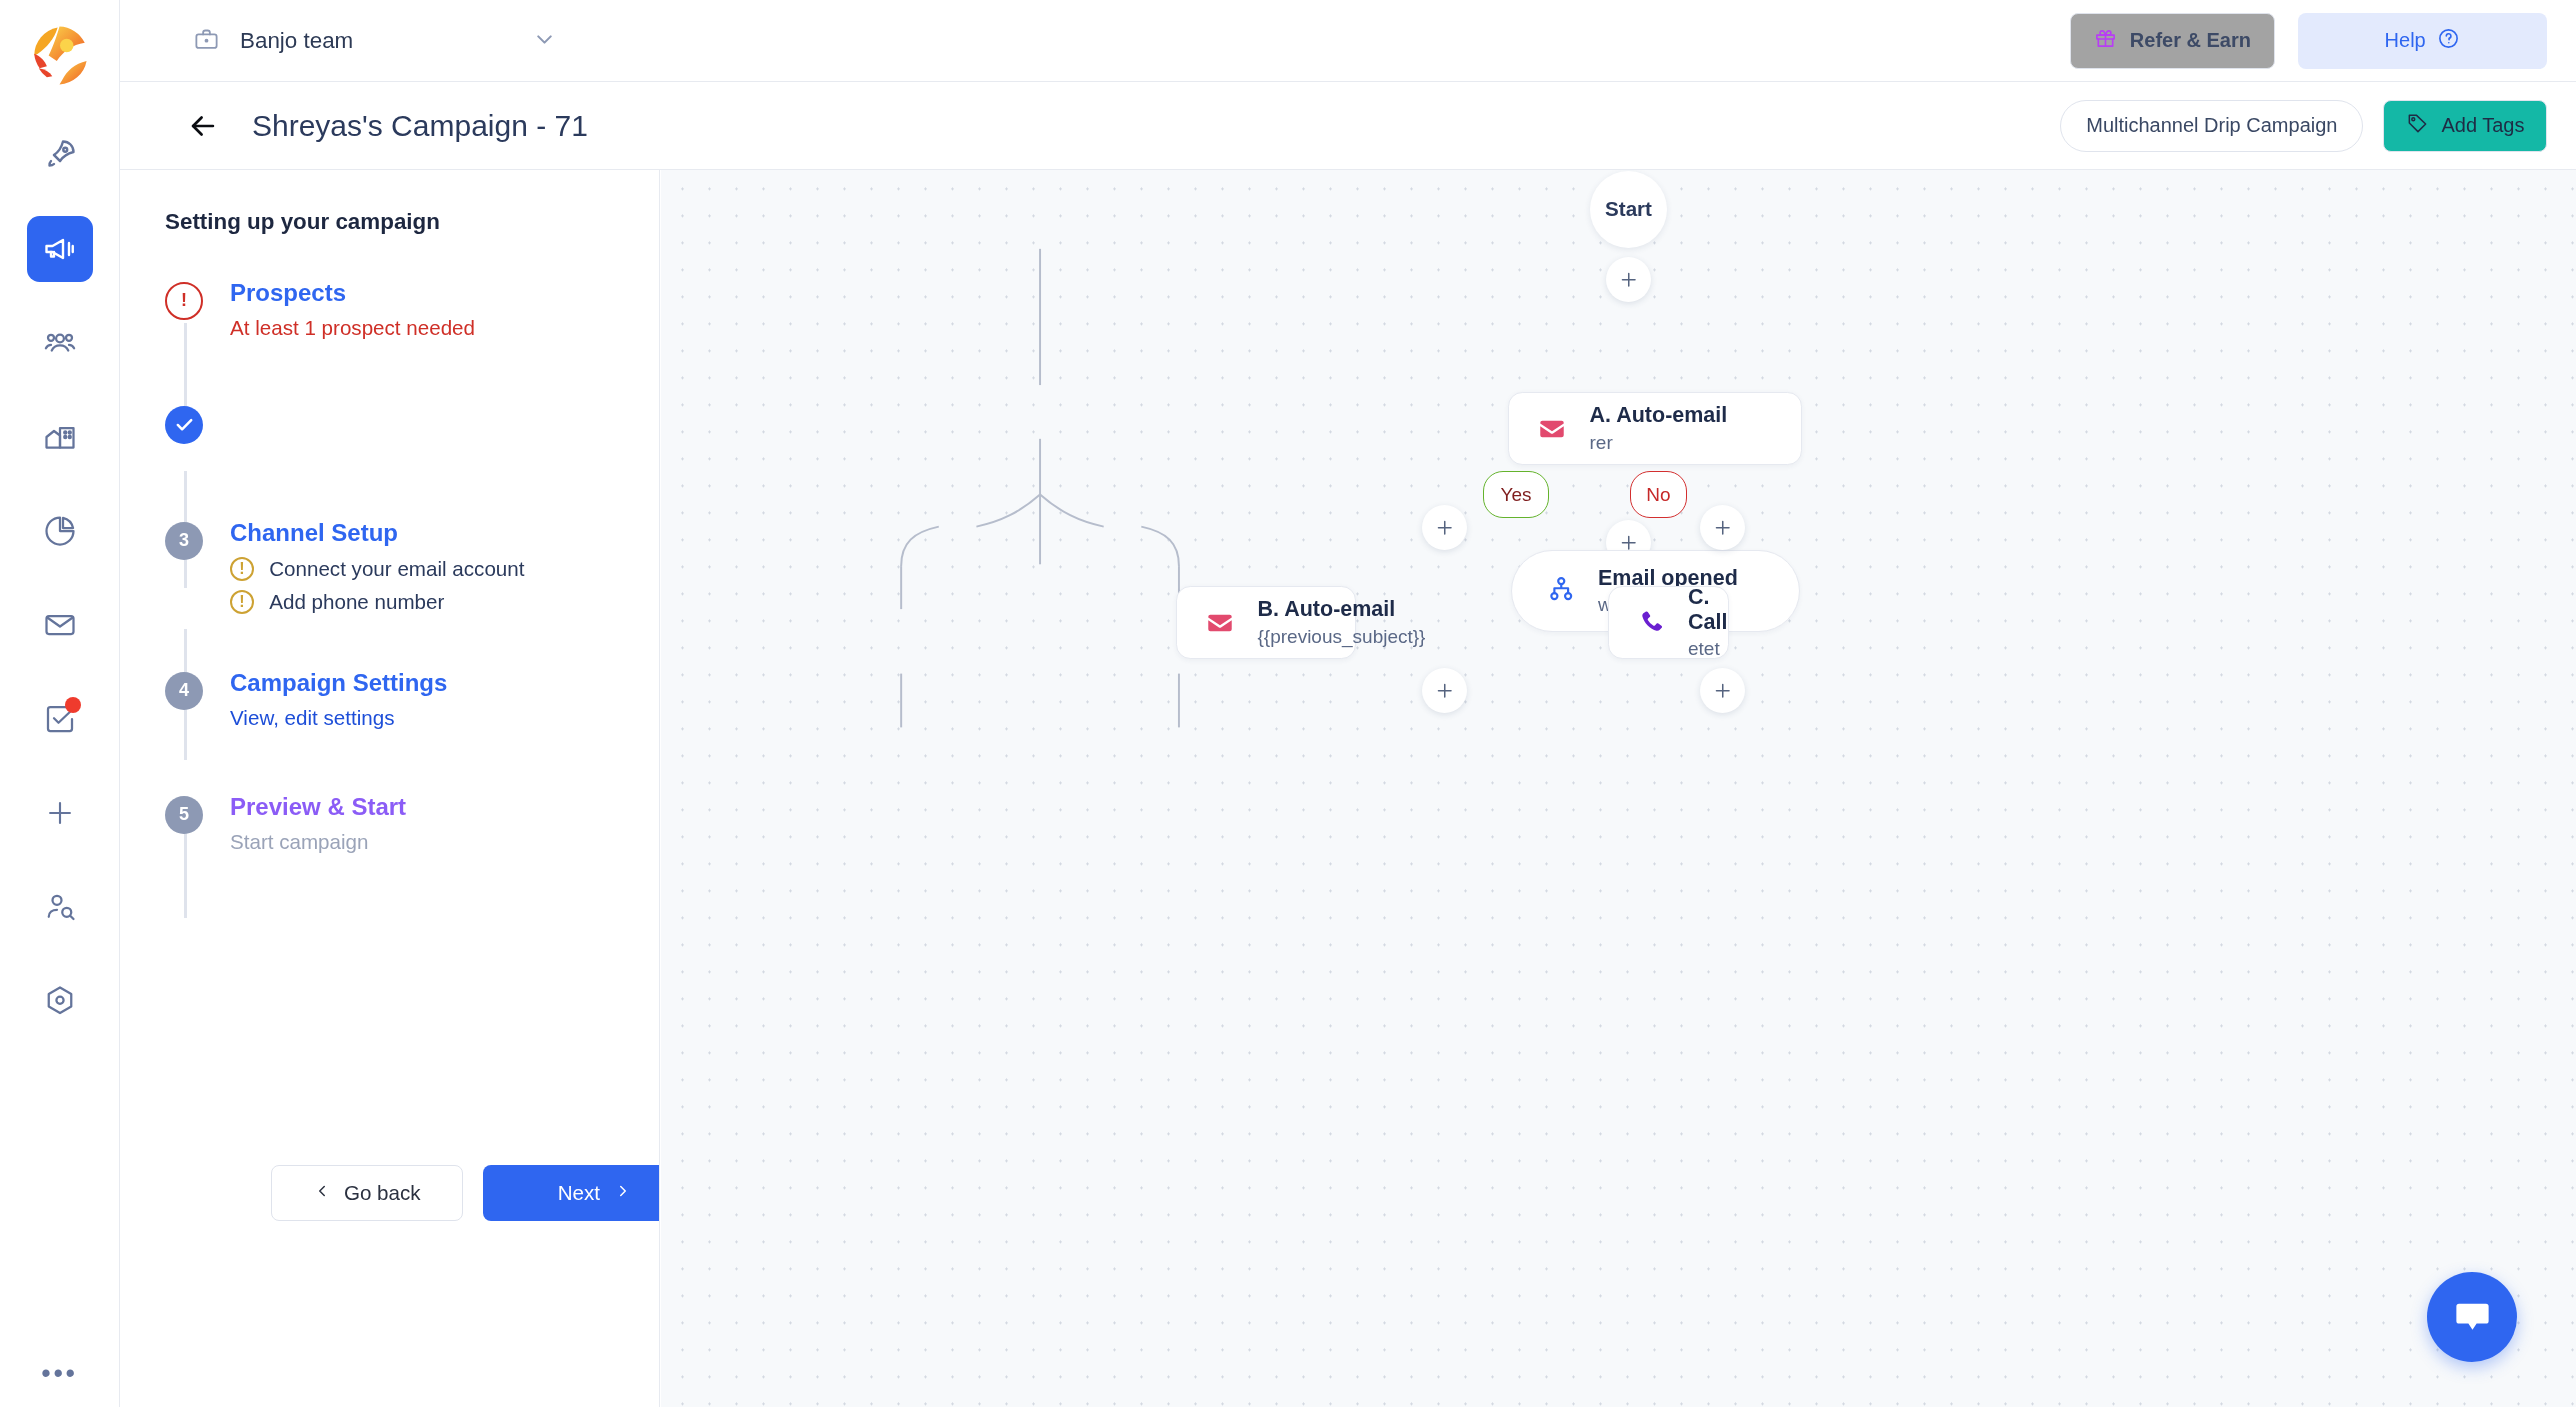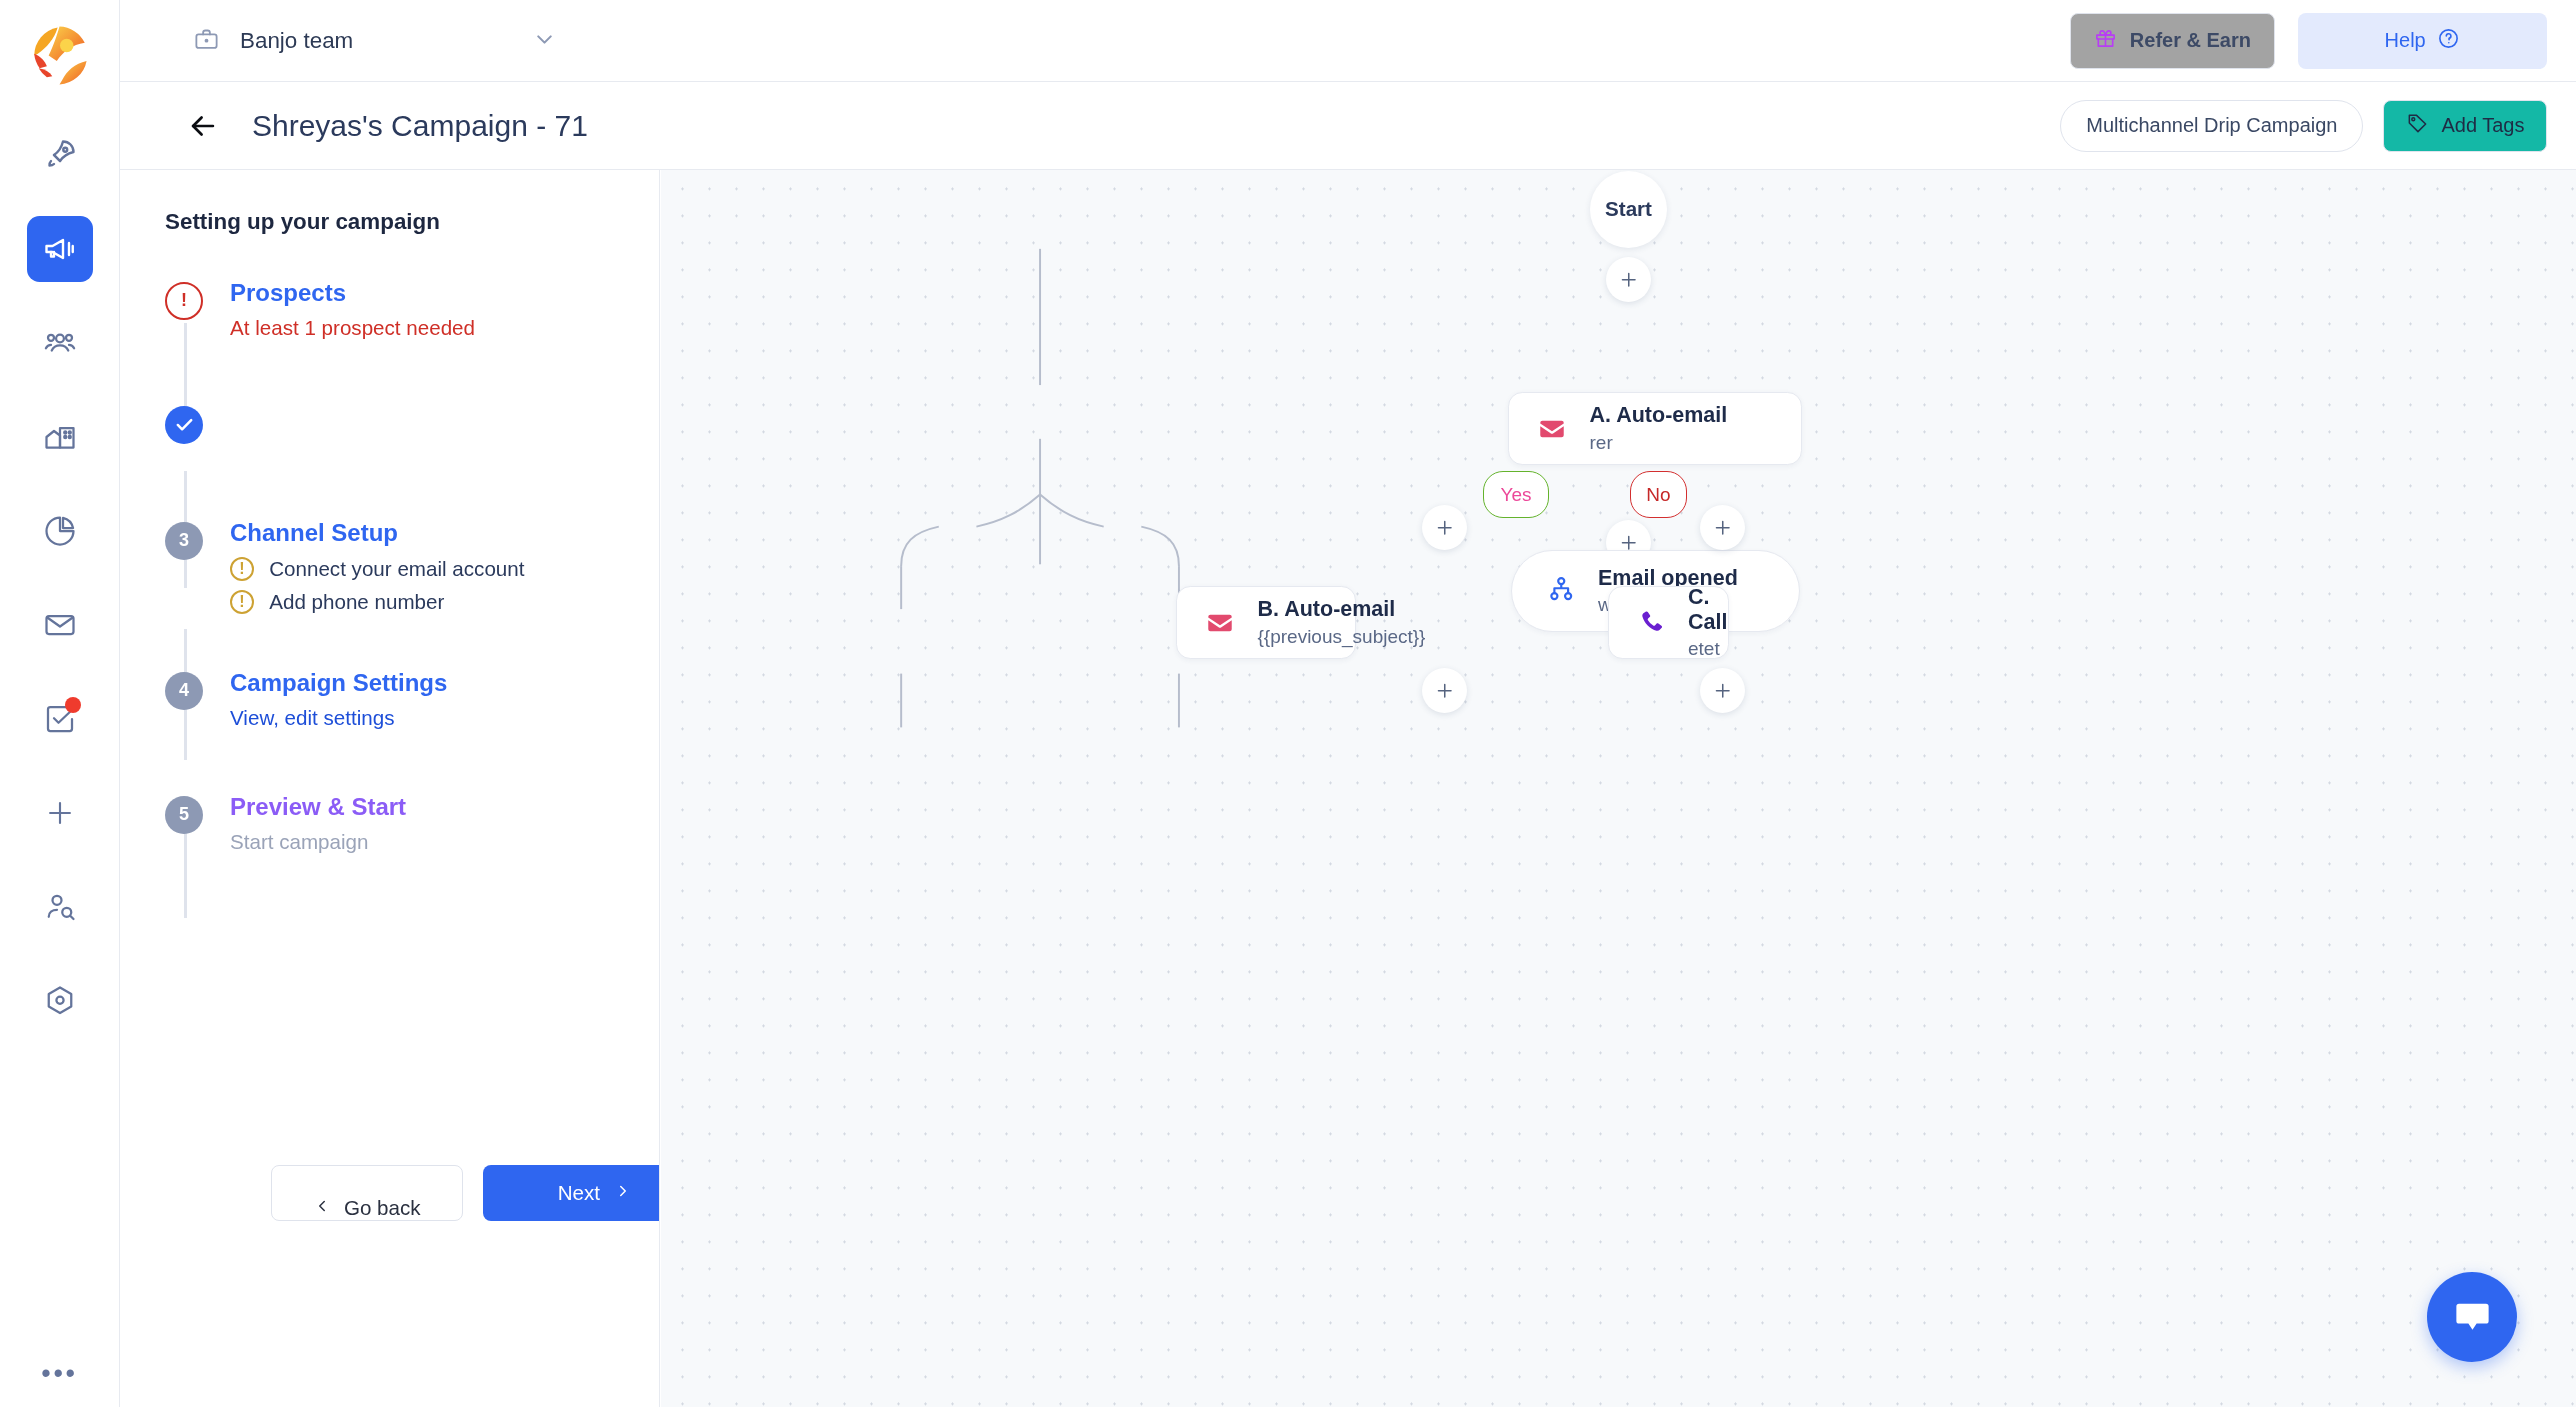--- a/index.html
+++ b/index.html
@@ -122,21 +122,21 @@
   .sub-item { display: flex; align-items: center; gap: 15.2px; margin-top: 9px; font-size: 20.6px; color: #2b3a5c; }
   .warn-circle {
     width: 24px; height: 24px; border-radius: 50%; border: 2.2px solid #cda233;
     color: #cda233; font-size: 16px; font-weight: 700;
     display: flex; align-items: center; justify-content: center; flex: 0 0 auto;
   }
   .nav-buttons { position: absolute; left: 151px; top: 995px; display: flex; gap: 20px; }
   .btn-goback {
     width: 192px; height: 56px; border: 0.9px solid #dfe3ec; border-radius: 8px;
     background: #fff; color: #2b3140; font-size: 20.6px; cursor: pointer;
-    display: flex; align-items: flex-end; justify-content: center; gap: 12.5px;
+    display: flex; align-items: center; justify-content: center; gap: 12.5px;
   }
   .btn-next {
     width: 224px; height: 56px; border: none; border-radius: 8px;
     background: #2f66f0; color: #fff; font-size: 20.6px; cursor: pointer;
     display: flex; align-items: center; justify-content: center; gap: 14.3px;
   }
 
   
   .canvas {
     position: absolute; left: 661px; top: 170px; right: 0; bottom: 0;
@@ -175,21 +175,21 @@
     background: #ffffff; border: 0.9px solid #e6e9f0; border-radius: 41px;
     box-shadow: 0 1.8px 5.4px rgba(40,60,100,0.05);
     display: flex; align-items: center; gap: 21.5px; padding: 0 34px;
     height: 82px; cursor: pointer;
   }
   .branch-pill {
     position: absolute; border-radius: 20px; background: #fff;
     display: flex; align-items: center; justify-content: center;
     font-size: 19px; cursor: pointer;
   }
-  .branch-yes { border: 1.8px solid #64b32c; color: #ec4899; width: 66px; height: 47px; }
+  .branch-yes { border: 1.8px solid #64b32c; color: #7f1d1d; width: 66px; height: 47px; }
   .branch-no  { border: 1.8px solid #d32f2f; color: #c62828; width: 57px; height: 47px; }
 
   .chat-fab {
     position: absolute; right: 59px; bottom: 45px;
     width: 90px; height: 90px; border-radius: 50%;
     background: #2f66f0; display: flex; align-items: center; justify-content: center;
     box-shadow: 0 5.4px 16px rgba(47,102,240,0.35); cursor: pointer;
   }
 </style>
 </head>

